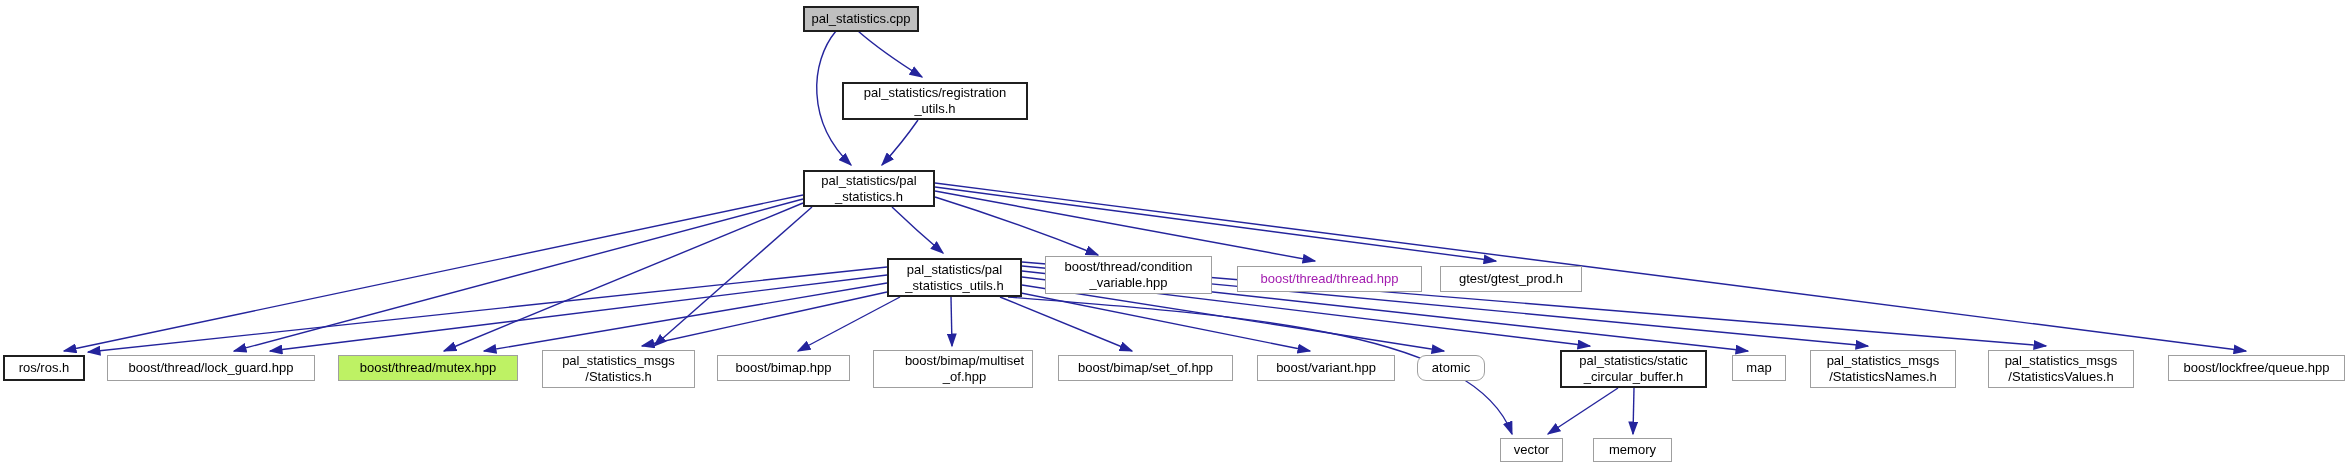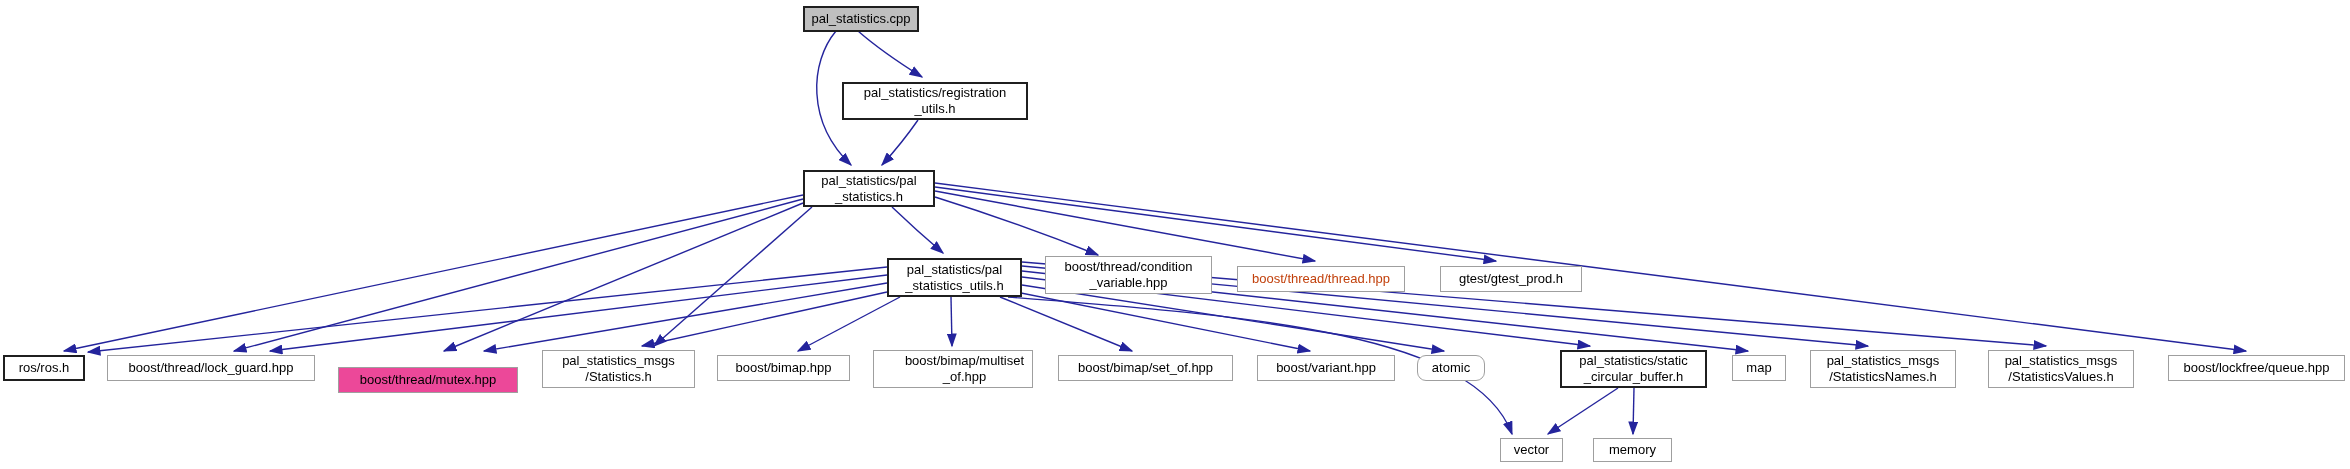--- a/index.html
+++ b/index.html
@@ -91,33 +91,33 @@
         <span class="ln">_statistics.h</span>
       </div>
       <div class="node strong" title="pal_statistics/pal_statistics_utils.h" style="left: 887px; top: 258px; width: 135px; height: 39px; background: rgb(255, 255, 255); border-color: rgb(31, 31, 31); color: rgb(0, 0, 0);">
         <span class="ln">pal_statistics/pal</span>
         <span class="ln">_statistics_utils.h</span>
       </div>
       <div class="node" title="boost/thread/condition_variable.hpp" style="left: 1045px; top: 256px; width: 167px; height: 38px; background: rgb(255, 255, 255); border-color: rgb(159, 159, 159); color: rgb(0, 0, 0);">
         <span class="ln">boost/thread/condition</span>
         <span class="ln">_variable.hpp</span>
       </div>
-      <div class="node" title="boost/thread/thread.hpp" style="left: 1237px; top: 266px; width: 168px; height: 26px; background: rgb(255, 255, 255); border-color: rgb(159, 159, 159); color: #c2410c;">
+      <div class="node" title="boost/thread/thread.hpp" style="left: 1237px; top: 266px; width: 185px; height: 26px; background: rgb(255, 255, 255); border-color: rgb(159, 159, 159); color: #a21caf;">
         <span class="ln">boost/thread/thread.hpp</span>
       </div>
       <div class="node" title="gtest/gtest_prod.h" style="left: 1440px; top: 266px; width: 142px; height: 26px; background: rgb(255, 255, 255); border-color: rgb(159, 159, 159); color: rgb(0, 0, 0);">
         <span class="ln">gtest/gtest_prod.h</span>
       </div>
       <div class="node strong" title="ros/ros.h" style="left: 3px; top: 355px; width: 82px; height: 26px; background: rgb(255, 255, 255); border-color: rgb(31, 31, 31); color: rgb(0, 0, 0);">
         <span class="ln">ros/ros.h</span>
       </div>
       <div class="node" title="boost/thread/lock_guard.hpp" style="left: 107px; top: 355px; width: 208px; height: 26px; background: rgb(255, 255, 255); border-color: rgb(159, 159, 159); color: rgb(0, 0, 0);">
         <span class="ln">boost/thread/lock_guard.hpp</span>
       </div>
-      <div class="node" title="boost/thread/mutex.hpp" style="left: 338px; top: 355px; width: 180px; height: 26px; background: #ec4899; border-color: rgb(159, 159, 159); color: rgb(0, 0, 0); margin-top: 12px;">
+      <div class="node" title="boost/thread/mutex.hpp" style="left: 338px; top: 355px; width: 180px; height: 26px; background: #bef264; border-color: rgb(159, 159, 159); color: rgb(0, 0, 0);">
         <span class="ln">boost/thread/mutex.hpp</span>
       </div>
       <div class="node" title="pal_statistics_msgs/Statistics.h" style="left: 542px; top: 350px; width: 153px; height: 38px; background: rgb(255, 255, 255); border-color: rgb(159, 159, 159); color: rgb(0, 0, 0);">
         <span class="ln">pal_statistics_msgs</span>
         <span class="ln">/Statistics.h</span>
       </div>
       <div class="node" title="boost/bimap.hpp" style="left: 717px; top: 355px; width: 133px; height: 26px; background: rgb(255, 255, 255); border-color: rgb(159, 159, 159); color: rgb(0, 0, 0);">
         <span class="ln">boost/bimap.hpp</span>
       </div>
       <div class="node" title="boost/bimap/multiset_of.hpp" style="left: 873px; top: 350px; width: 160px; height: 38px; background: rgb(255, 255, 255); border-color: rgb(159, 159, 159); color: rgb(0, 0, 0); padding-left: 23px;">

